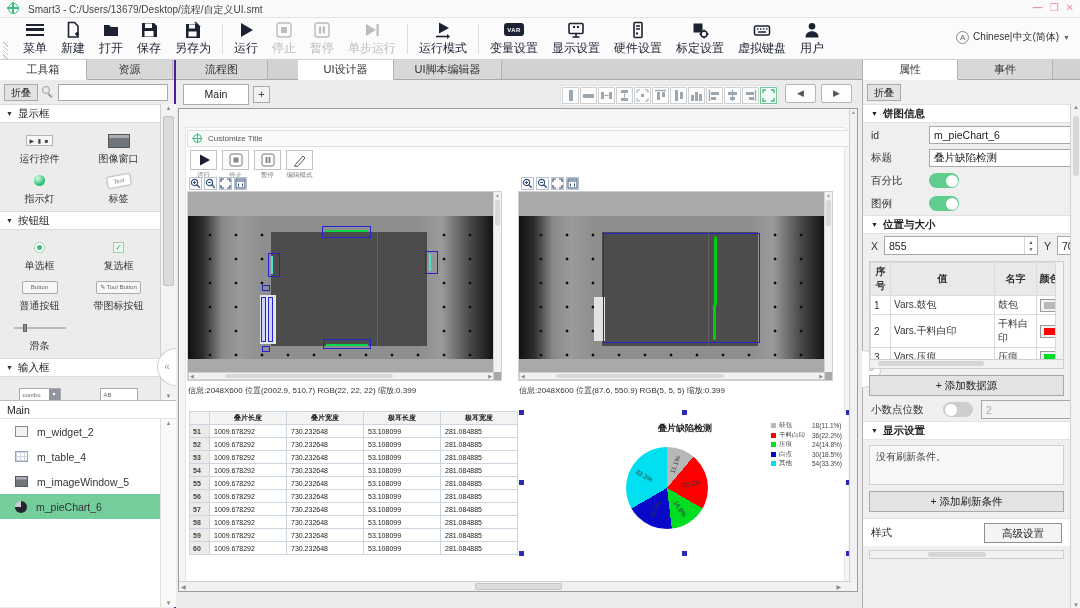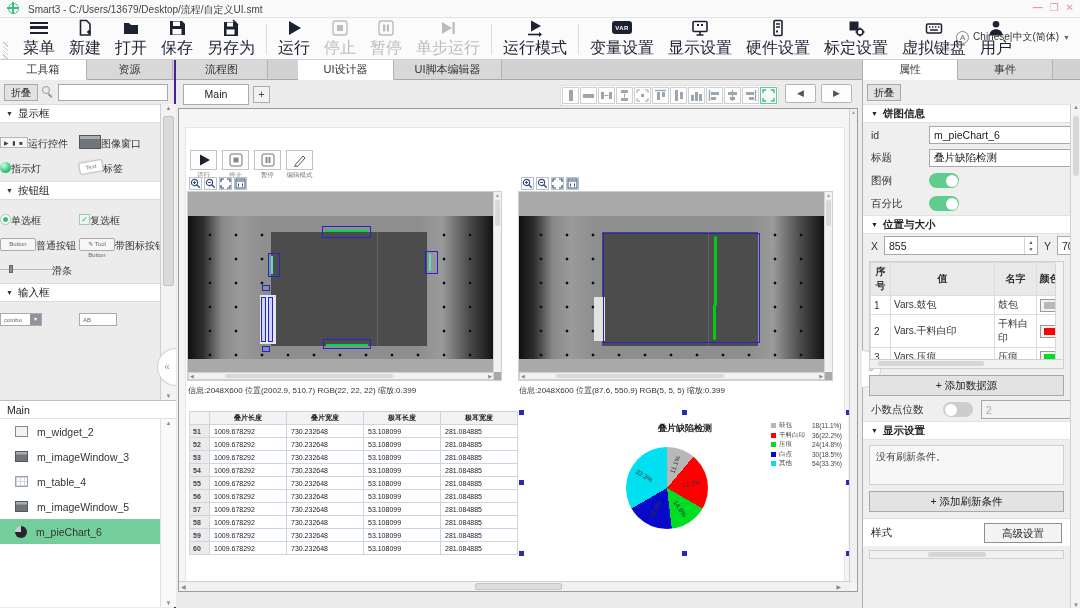--- a/index.html
+++ b/index.html
@@ -11,21 +11,21 @@
 .t-cross:before{content:"";position:absolute;left:3.2px;top:-2px;width:1.5px;height:12px;background:#3bbd84;}
 .t-cross:after{content:"";position:absolute;top:3.2px;left:-2px;height:1.5px;width:12px;background:#3bbd84;}
 .t-text{position:absolute;left:28px;top:3px;font-size:10px;color:#444;}
 .win-btns{position:absolute;right:6px;top:2px;display:flex;gap:7px;color:#ea93a9;font-size:10px;font-weight:bold;}
 .win-btns span{cursor:default;}
 
 .toolbar{position:absolute;left:0;top:18px;width:1080px;height:42px;background:#fbfbfb;border-bottom:1px solid #cfcfcf;display:flex;align-items:center;padding-left:16px;}
 .grip{position:absolute;left:3px;top:24px;width:5px;height:30px;background:repeating-linear-gradient(45deg,#c9c9c9 0 1px,transparent 1px 3px);}
 .tb-item{display:flex;flex-direction:column;align-items:center;justify-content:center;padding:0 7px;color:#1d2233;min-width:38px;}
 .tb-item .ic{height:19px;display:flex;align-items:center;justify-content:center;}
-.tb-item .lb{font-size:16px;margin-top:1px;white-space:nowrap;}
+.tb-item .lb{font-size:12px;margin-top:1px;white-space:nowrap;}
 .tb-item.disabled{color:#bcbcbc;}
 .tb-sep{width:1px;height:30px;background:#dcdcdc;margin:0 4px;}
 .i-menu{display:inline-block;width:18px;height:12px;border-top:2.5px solid currentColor;border-bottom:2.5px solid currentColor;position:relative;}
 .i-menu:before{content:"";position:absolute;left:0;top:2.5px;width:18px;height:2.5px;background:currentColor;}
 .i-var{display:inline-flex;width:20px;height:13px;background:currentColor;border-radius:3px;align-items:center;justify-content:center;}
 .i-var em{font-style:normal;font-weight:bold;font-size:6px;color:#fff;letter-spacing:.5px;}
 .lang{position:absolute;right:10px;top:30px;display:flex;align-items:center;gap:4px;font-size:10px;color:#333;}
 .lang-icon{width:13px;height:13px;border:1px solid #8a8a8a;border-radius:50%;font-size:8px;line-height:11px;text-align:center;color:#666;}
 .lang .car{font-size:7px;color:#666;}
 
@@ -36,21 +36,21 @@
 .lpanel{position:absolute;left:0;top:60px;width:176px;height:548px;background:#ececec;border-right:2px solid #4c1d95;}
 .lp-ctrl{position:absolute;left:0;top:22px;width:176px;height:22px;}
 .btn-sm{position:absolute;background:#e2e2e2;border:1px solid #a8a8a8;font-size:10px;text-align:center;color:#333;}
 .search-box{position:absolute;left:58px;top:2px;width:110px;height:17px;background:#fff;border:1px solid #a8a8a8;}
 .mag{position:absolute;left:42px;top:4px;width:8px;height:8px;border:1.5px solid #9a9a9a;border-radius:50%;}
 .mag:after{content:"";position:absolute;left:6px;top:6px;width:5px;height:1.5px;background:#9a9a9a;transform:rotate(45deg);transform-origin:0 0;}
 .toolbox{position:absolute;left:0;top:44px;width:160px;height:296px;overflow:hidden;background:#ececec;}
 .tbx-head{height:19px;background:#fff;border-top:1px solid #dcdcdc;border-bottom:1px solid #dcdcdc;display:flex;align-items:center;padding-left:6px;font-size:10.5px;color:#222;}
 .tbx-head .arr{font-size:7px;margin-right:5px;color:#333;}
 .tbx-body{display:flex;flex-wrap:wrap;padding:3px 0 5px 0;}
-.tbx-item{width:79px;display:flex;flex-direction:row;align-items:center;margin-top:7px;}
+.tbx-item{width:79px;display:flex;flex-direction:column;align-items:center;margin-top:7px;}
 .tbx-item .tbx-lbl{font-size:10px;margin-top:4px;color:#333;white-space:nowrap;}
 .tbi{height:15px;display:flex;align-items:center;justify-content:center;}
 .tbi-runctrl{font-size:6px;letter-spacing:1px;border:1px solid #b5b5b5;background:#f7f7f7;padding:1px 3px;color:#444;}
 .tbi-imgwin{width:22px;height:14px;background:#70757c;border:1px solid #565656;box-shadow:inset 0 3px 0 #a8adb3;display:inline-block;}
 .tbi-led{width:11px;height:11px;border-radius:50%;background:radial-gradient(circle at 35% 30%,#b9f4d4 10%,#34c47c 60%,#1d9c5d);display:inline-block;}
 .tbi-tag{display:inline-block;min-width:24px;height:12px;background:#fff;border:1px solid #c5c5c5;border-radius:2px;font-size:6px;line-height:10px;text-align:center;color:#888;transform:rotate(-10deg);box-shadow:0 0 2px rgba(0,0,0,.15);}
 .tbi-radio{width:11px;height:11px;border:1px solid #9ecdb2;border-radius:50%;background:#fff;display:inline-flex;align-items:center;justify-content:center;}
 .tbi-radio i{width:5px;height:5px;border-radius:50%;background:#3bbd7d;}
 .tbi-check{width:11px;height:11px;border:1px solid #9ecdb2;background:#eef7f0;display:inline-flex;align-items:center;justify-content:center;font-size:8px;color:#2daa6c;font-weight:bold;}
 .tbi-btn{display:inline-block;min-width:36px;height:13px;border:1px solid #ababab;border-radius:2px;background:#f6f6f6;font-size:6px;line-height:11px;text-align:center;color:#666;padding:0 3px;}
@@ -449,24 +449,20 @@
     <span class="sb-arrow" style="bottom:1px;">▼</span>
   </div>
   <div class="lp-handle">«</div>
   <div class="main-hdr">Main</div>
   <div class="tree">
       <div class="tree-item">
         <span class="ti ti-widget"></span>
         <span>m_widget_2</span>
       </div>
       <div class="tree-item">
-        <span class="ti ti-imgwin"></span>
-        <span>m_imageWindow_3</span>
-      </div>
-      <div class="tree-item">
         <span class="ti ti-table"></span>
         <span>m_table_4</span>
       </div>
       <div class="tree-item">
         <span class="ti ti-imgwin"></span>
         <span>m_imageWindow_5</span>
       </div>
       <div class="tree-item selected">
         <span class="ti ti-pie"></span>
         <span>m_pieChart_6</span>
@@ -564,20 +560,24 @@
             <path d="M2 5V2h3M10 2h3v3M13 10v3h-3M5 13H2v-3" stroke="#43b97f" fill="none" stroke-width="1.4"></path>
           </svg>
         </div>
       </div>
     <div class="navbtn" style="right:46px;"><span>◀</span></div>
     <div class="navbtn" style="right:10px;"><span>▶</span></div>
   </div>
 
   <div class="canvas">
     <div class="page"></div>
+    <div class="wtitle">
+      <span class="wt-cross"></span>
+      <span>Customize Title</span>
+    </div>
     <div class="runbar">
         <div class="run-wrap">
           <div class="run-btn">
             <svg width="14" height="14">
               <path d="M3 1.5l10 5.5-10 5.5z" fill="#1b2030"></path>
             </svg>
           </div>
           <div class="run-lbl">运行</div>
         </div>
         <div class="run-wrap">
@@ -872,27 +872,27 @@
       </div>
     <div class="prow">
       <span class="plab">id</span>
       <input class="pinput" value="m_pieChart_6" style="">
     </div>
     <div class="prow">
       <span class="plab">标题</span>
       <input class="pinput" value="叠片缺陷检测" style="">
     </div>
     <div class="prow">
-      <span class="plab">图例</span>
+      <span class="plab">百分比</span>
       <span class="tg on">
           <i></i>
         </span>
     </div>
     <div class="prow">
-      <span class="plab">百分比</span>
+      <span class="plab">图例</span>
       <span class="tg on">
           <i></i>
         </span>
     </div>
 
     <div class="sec">
         <span class="arr">▼</span>
         <span>位置与大小</span>
       </div>
     <div class="prow" style="gap:6px;">

